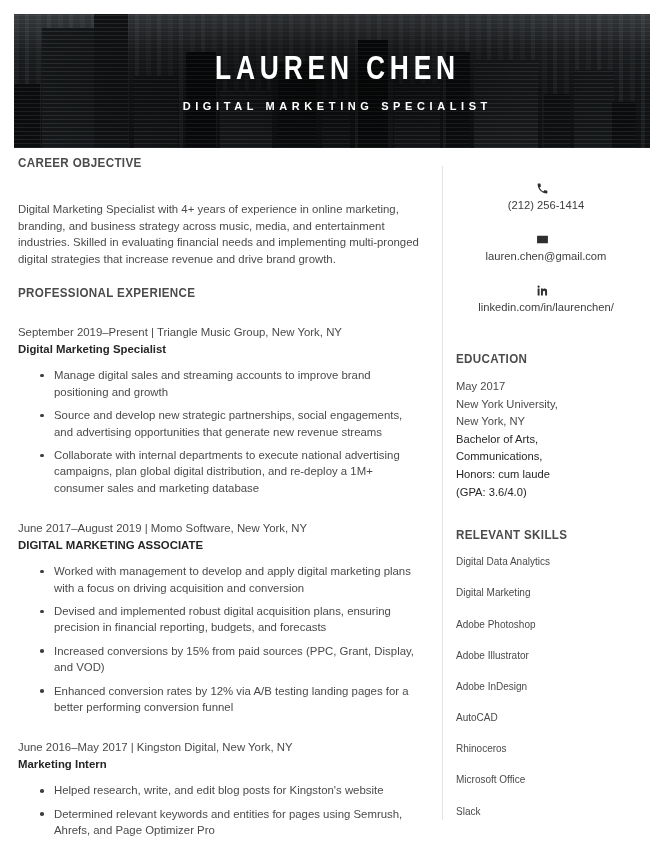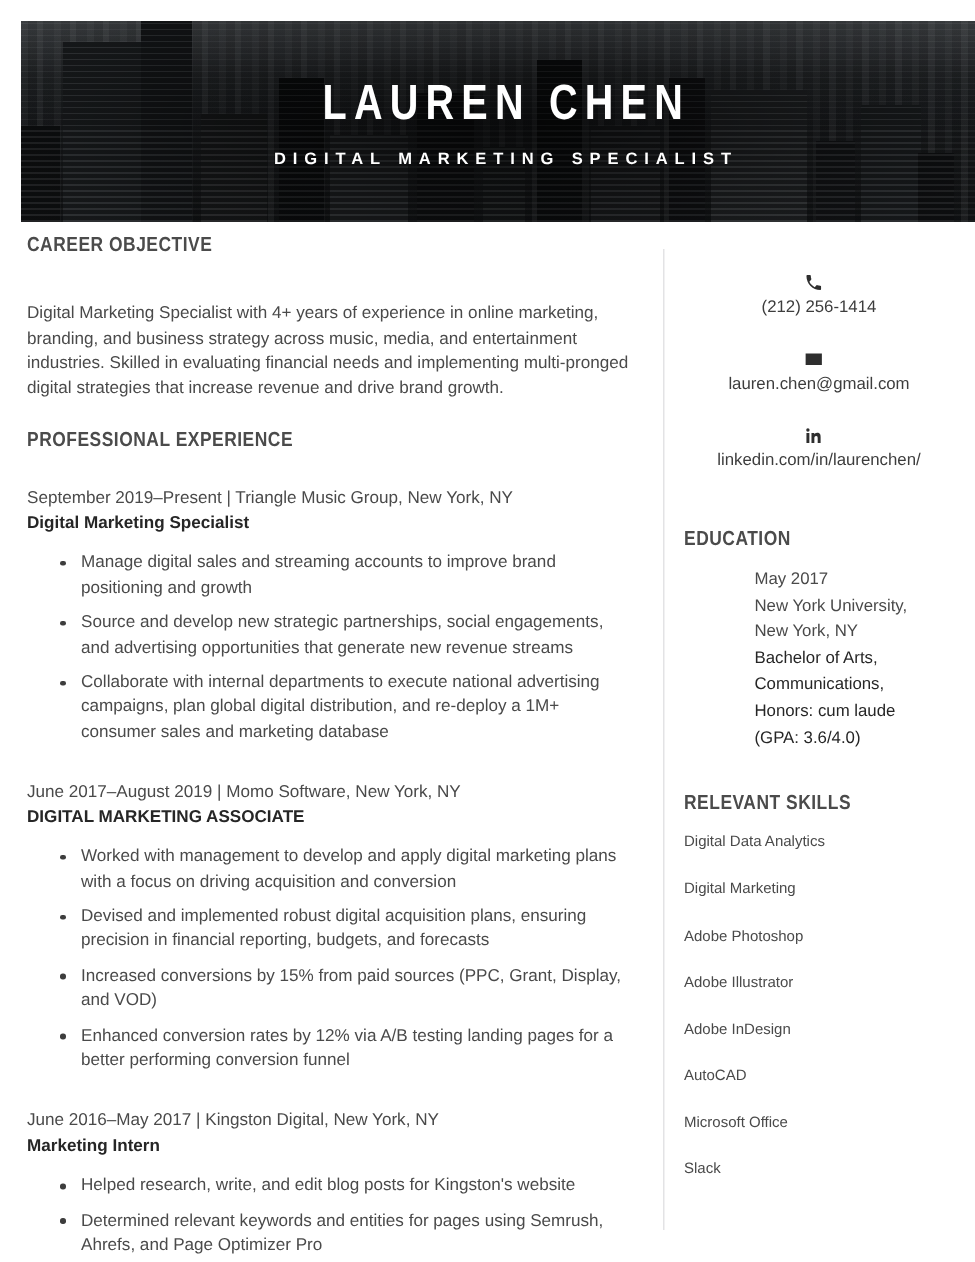--- a/index.html
+++ b/index.html
@@ -212,21 +212,20 @@
     font-size: 11.2px;
     color: #3d3d3d;
     line-height: 15px;
   }
 
   .edu-block { margin-top: 0; }
   .edu-line {
     font-size: 11.2px;
     line-height: 17.6px;
     color: #4a4a4a;
-    margin-left: 47px;
   }
   .edu-line.bold {
     font-weight: 400;
     color: #262626;
   }
 
   .skill-item {
     font-size: 10px;
     line-height: 15px;
     color: #4a4a4a;
@@ -360,20 +359,21 @@
 
     <div>
       <div class="sec-head right">RELEVANT SKILLS</div>
       <div>
         <div class="skill-item">Digital Data Analytics</div>
         <div class="skill-item">Digital Marketing</div>
         <div class="skill-item">Adobe Photoshop</div>
         <div class="skill-item">Adobe Illustrator</div>
         <div class="skill-item">Adobe InDesign</div>
         <div class="skill-item">AutoCAD</div>
+        <div class="skill-item">Rhinoceros</div>
         <div class="skill-item">Microsoft Office</div>
         <div class="skill-item">Slack</div>
       </div>
     </div>
 
   </div>
 
 </div>
 
 </body></html>

